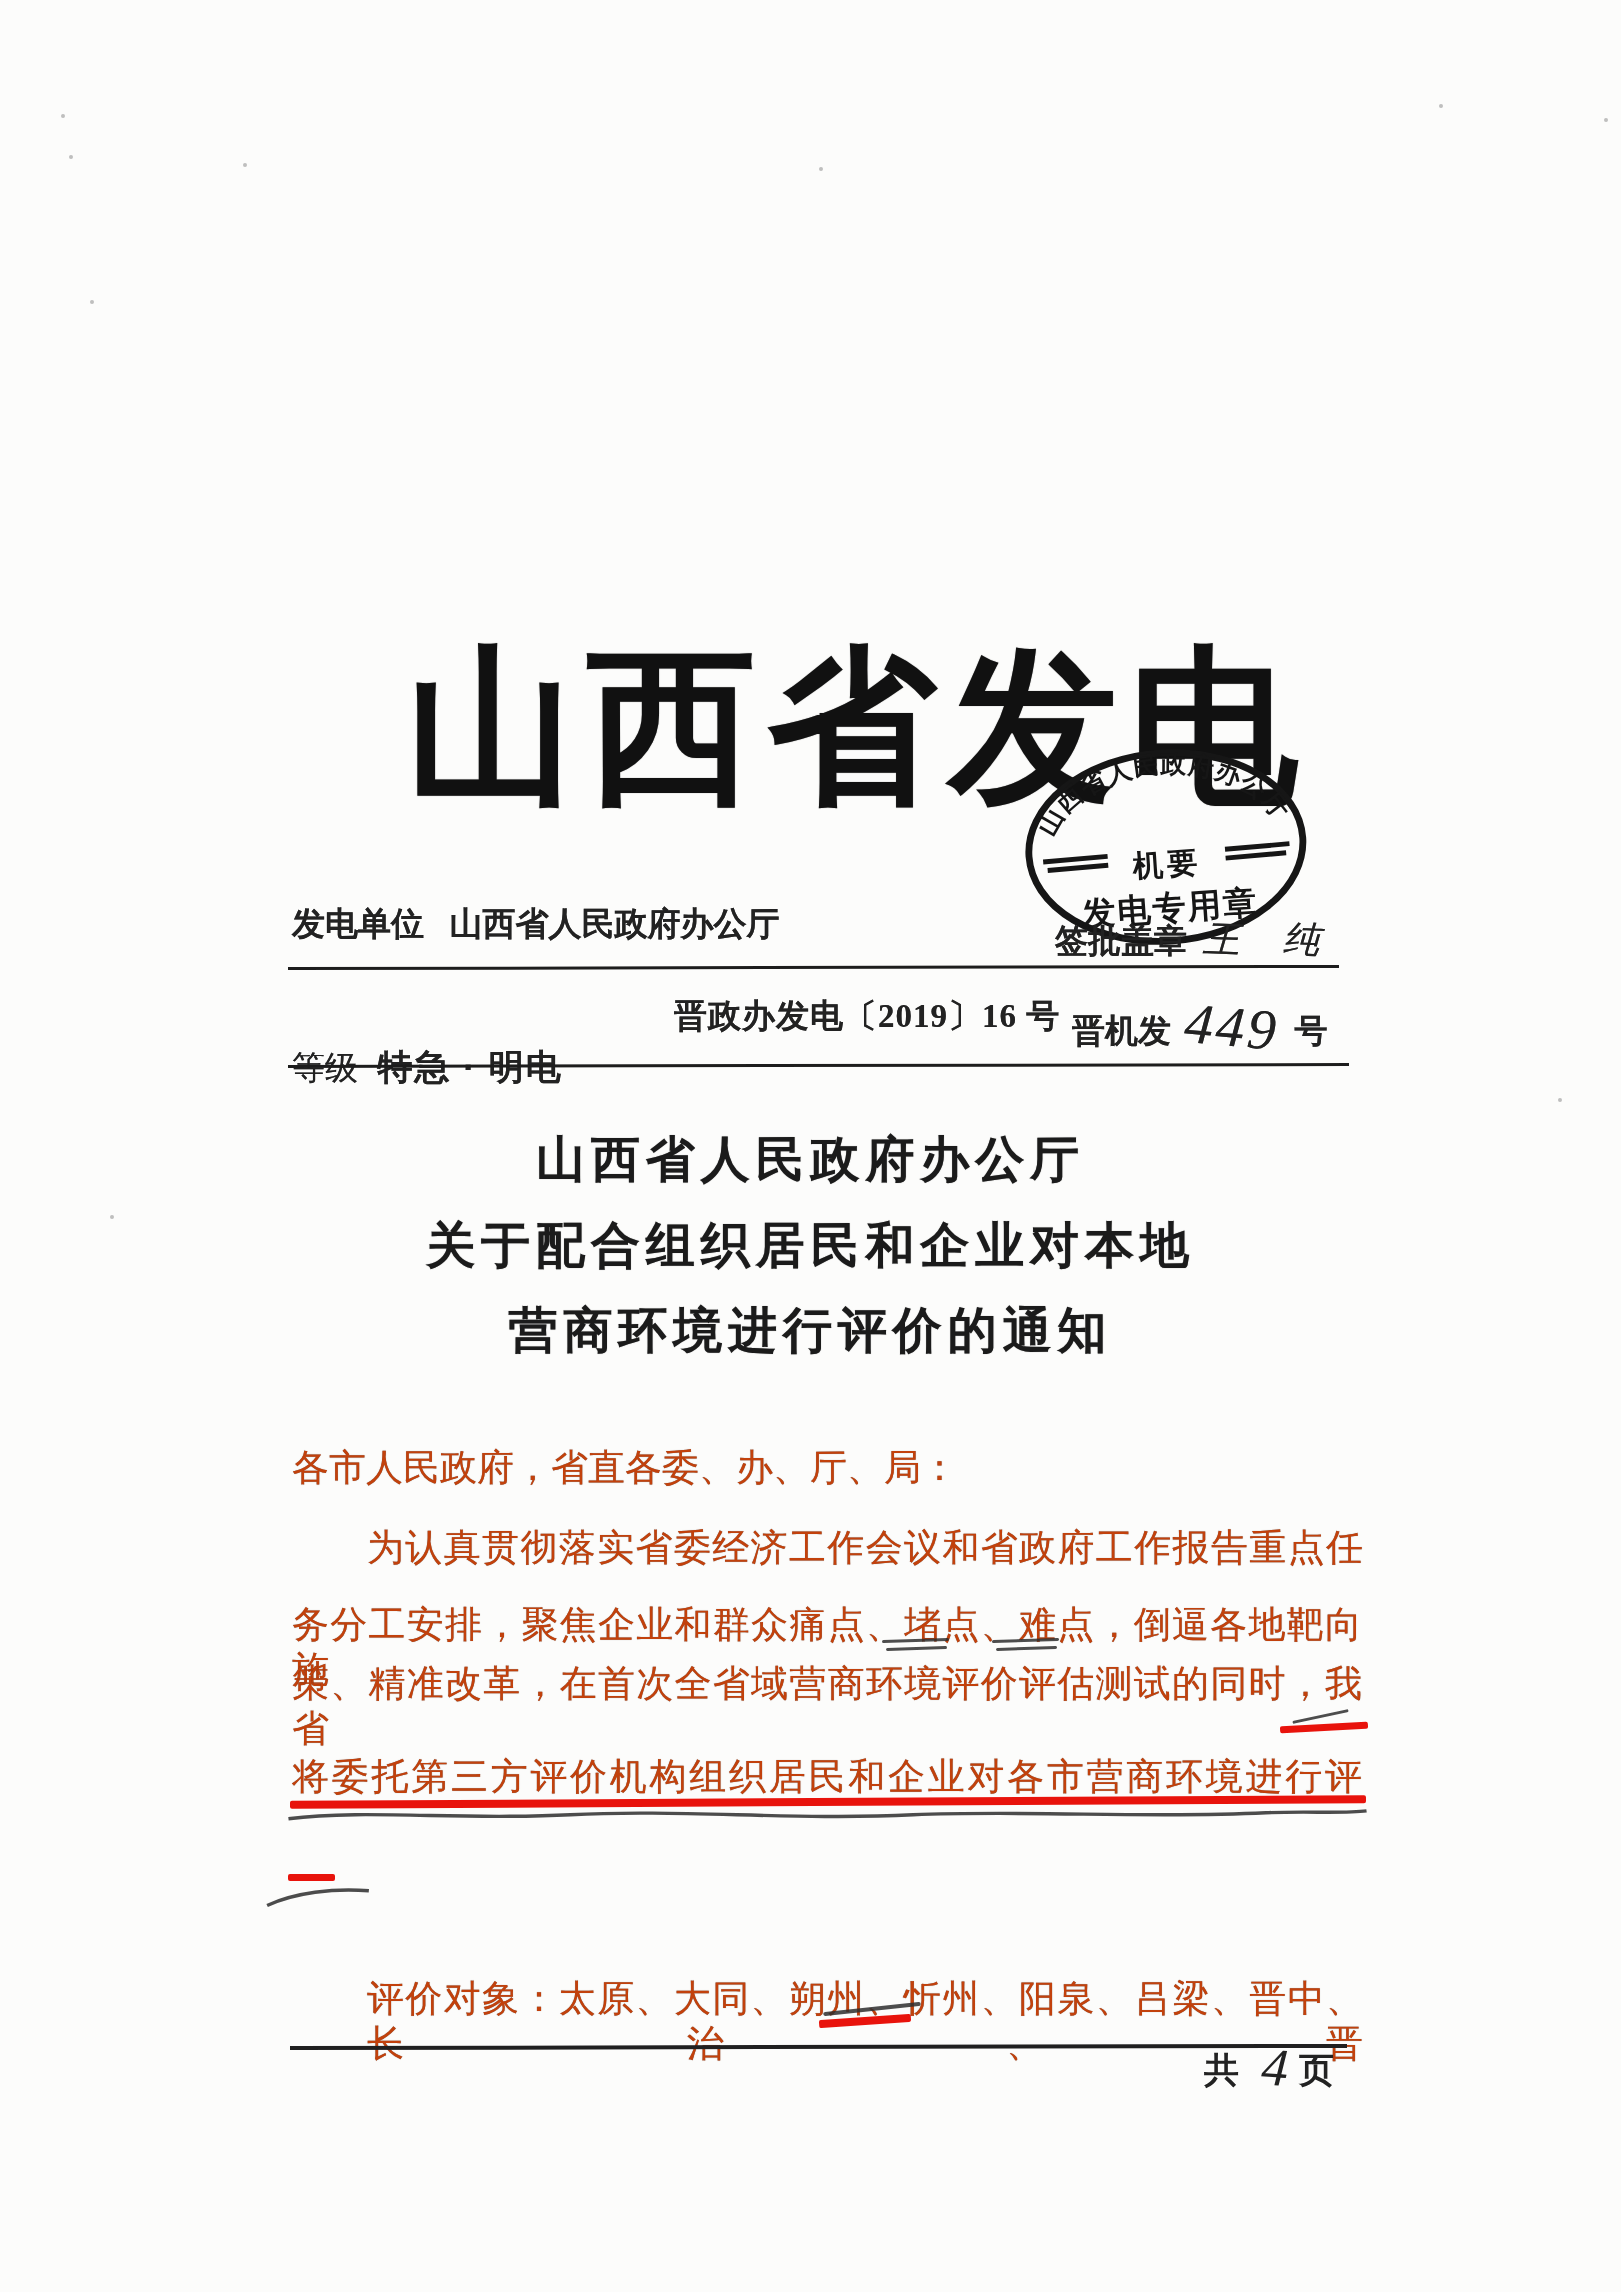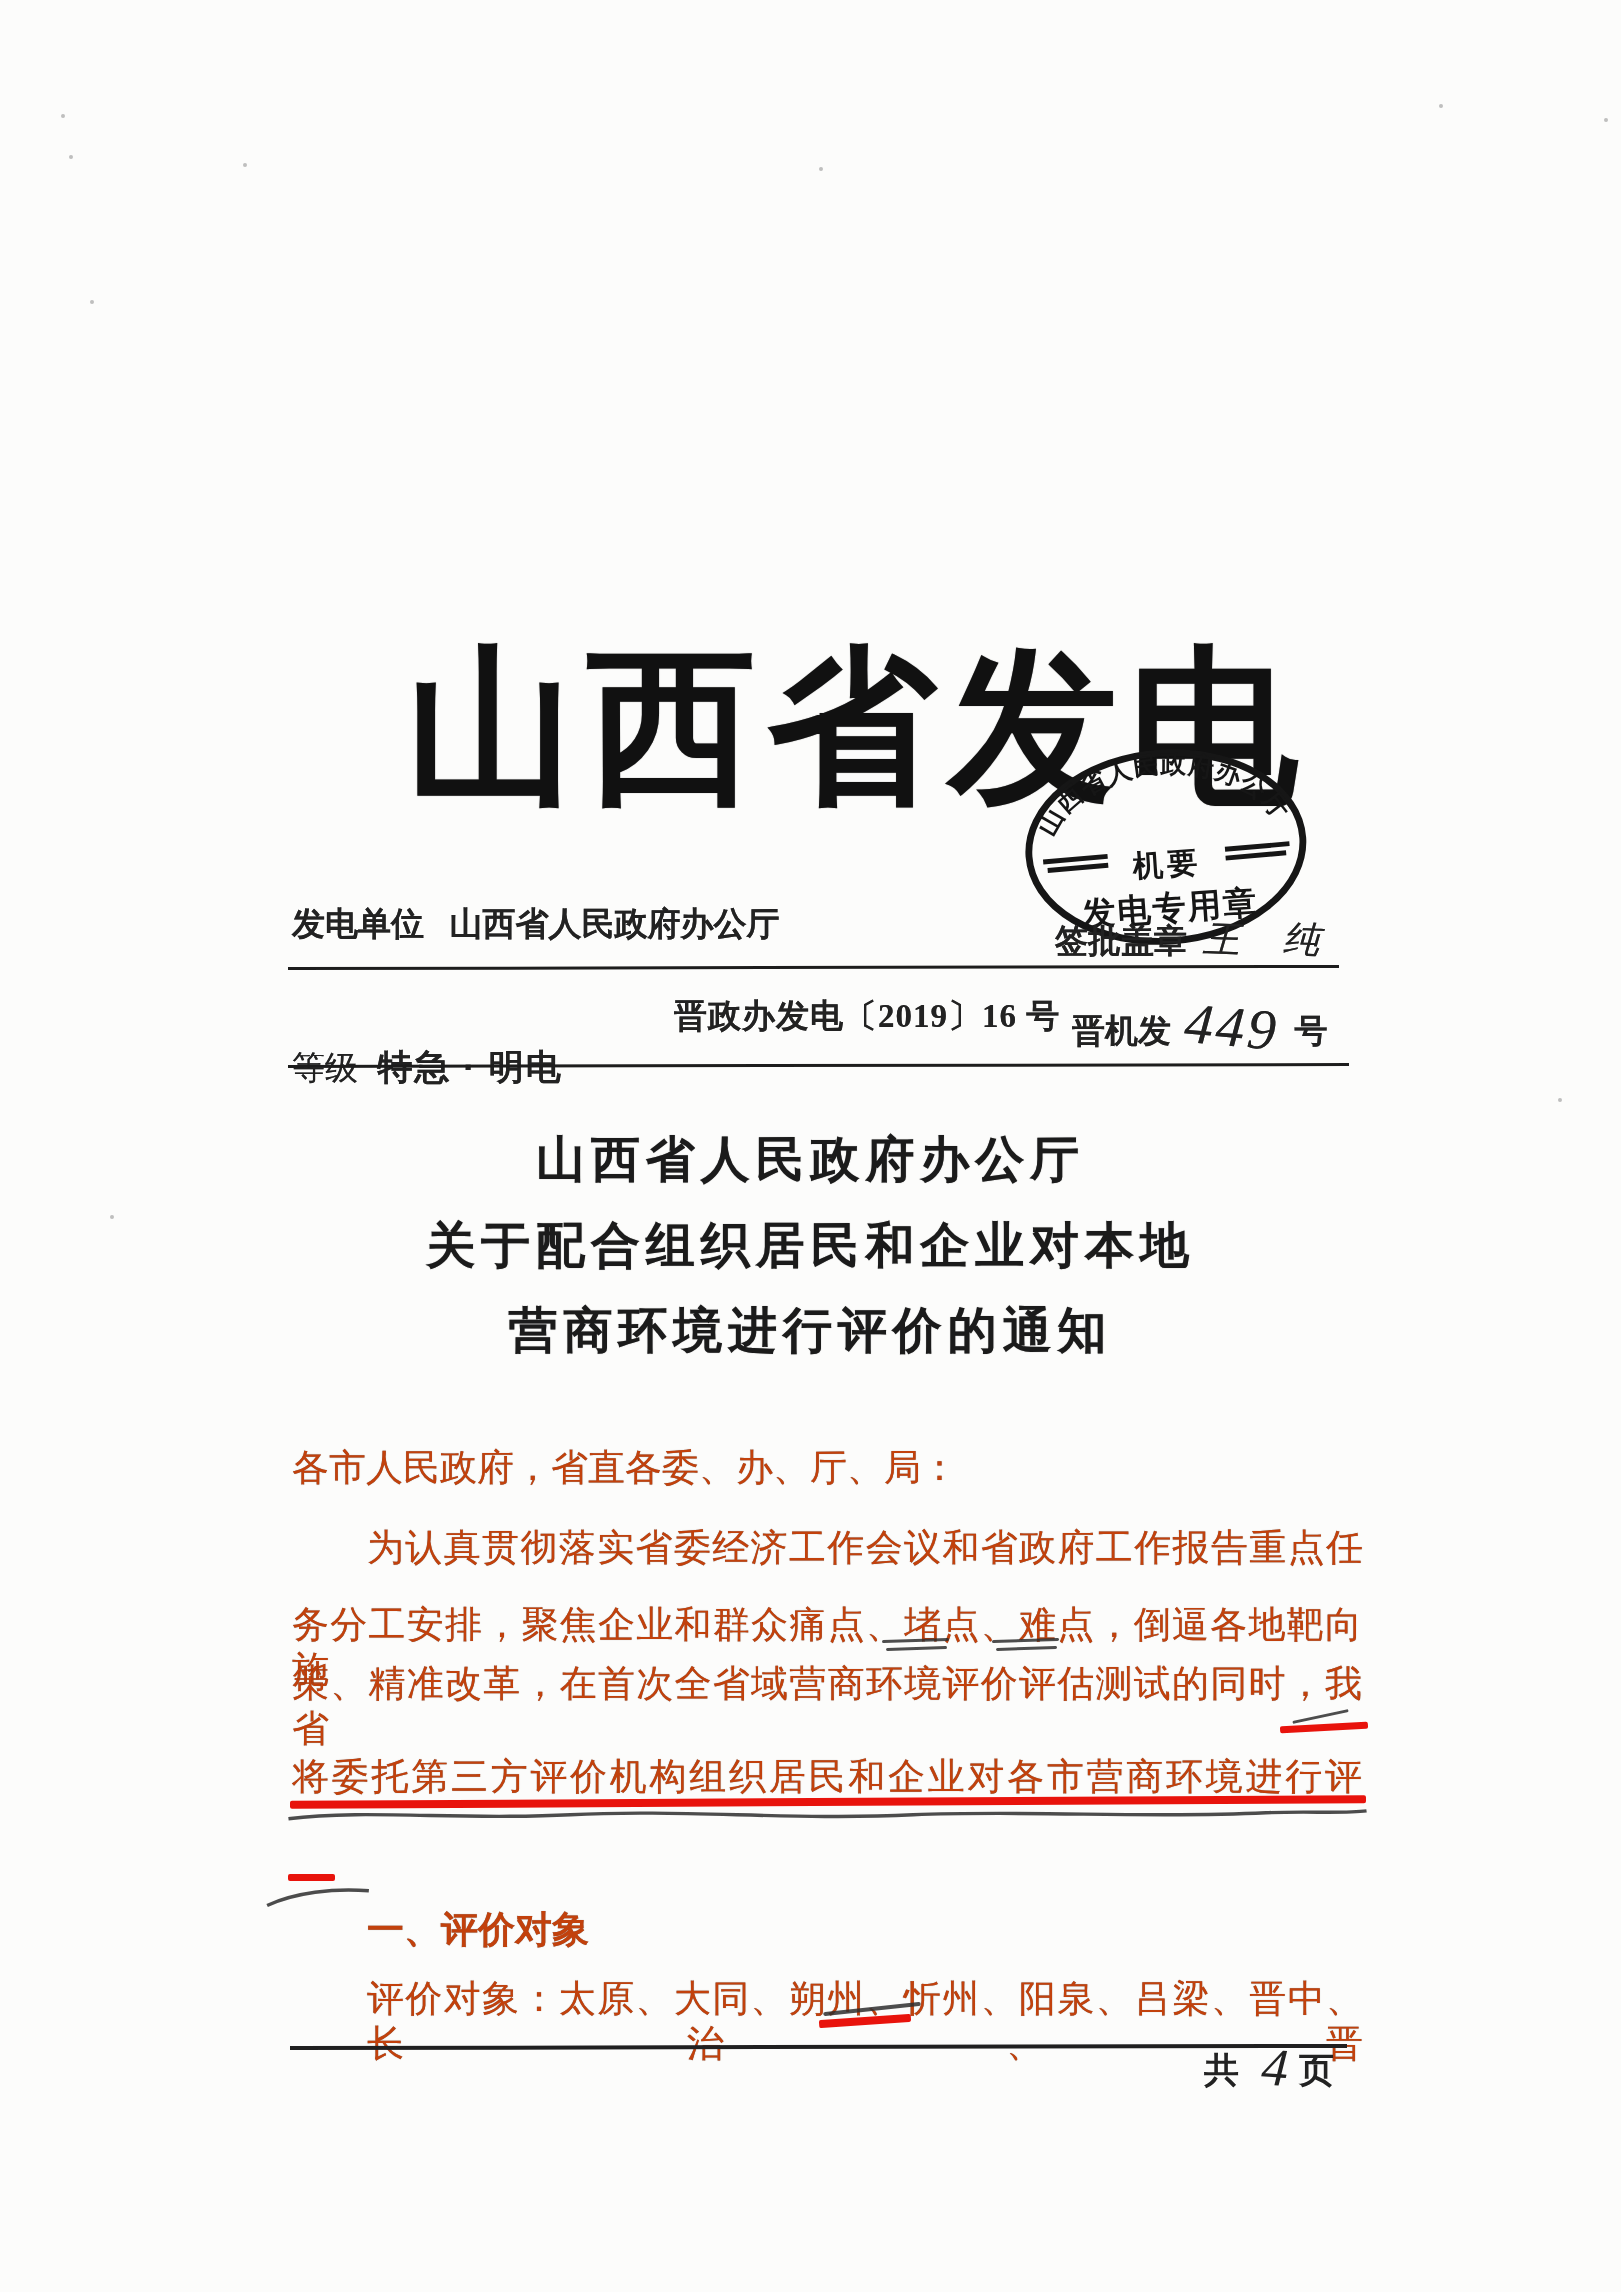--- a/index.html
+++ b/index.html
@@ -131,21 +131,20 @@
 
   <div class="abs dtitle dtitle1">山西省人民政府办公厅</div>
   <div class="abs dtitle dtitle2">关于配合组织居民和企业对本地</div>
   <div class="abs dtitle dtitle3">营商环境进行评价的通知</div>
 
   <div class="abs bline salutation">各市人民政府，省直各委、办、厅、局：</div>
   <div class="abs bline just ind pl1">为认真贯彻落实省委经济工作会议和省政府工作报告重点任</div>
   <div class="abs bline just pl2">务分工安排，聚焦企业和群众痛点、堵点、难点，倒逼各地靶向施</div>
   <div class="abs bline just pl3">策、精准改革，在首次全省域营商环境评价评估测试的同时，我省</div>
   <div class="abs bline just pl4">将委托第三方评价机构组织居民和企业对各市营商环境进行评</div>
-  <div class="abs bline heading1">一、评价对象</div>
   <div class="abs bline just ind pl6">评价对象：太原、大同、朔州、忻州、阳泉、吕梁、晋中、长治、晋</div>
 
   <div class="abs pencil mk2a-1"></div>
   <div class="abs pencil mk2a-2"></div>
   <div class="abs pencil mk2b-1"></div>
   <div class="abs pencil mk2b-2"></div>
 
   <div class="abs pencil mk3-pencil"></div>
   <div class="abs redline mk3-red"></div>
 

